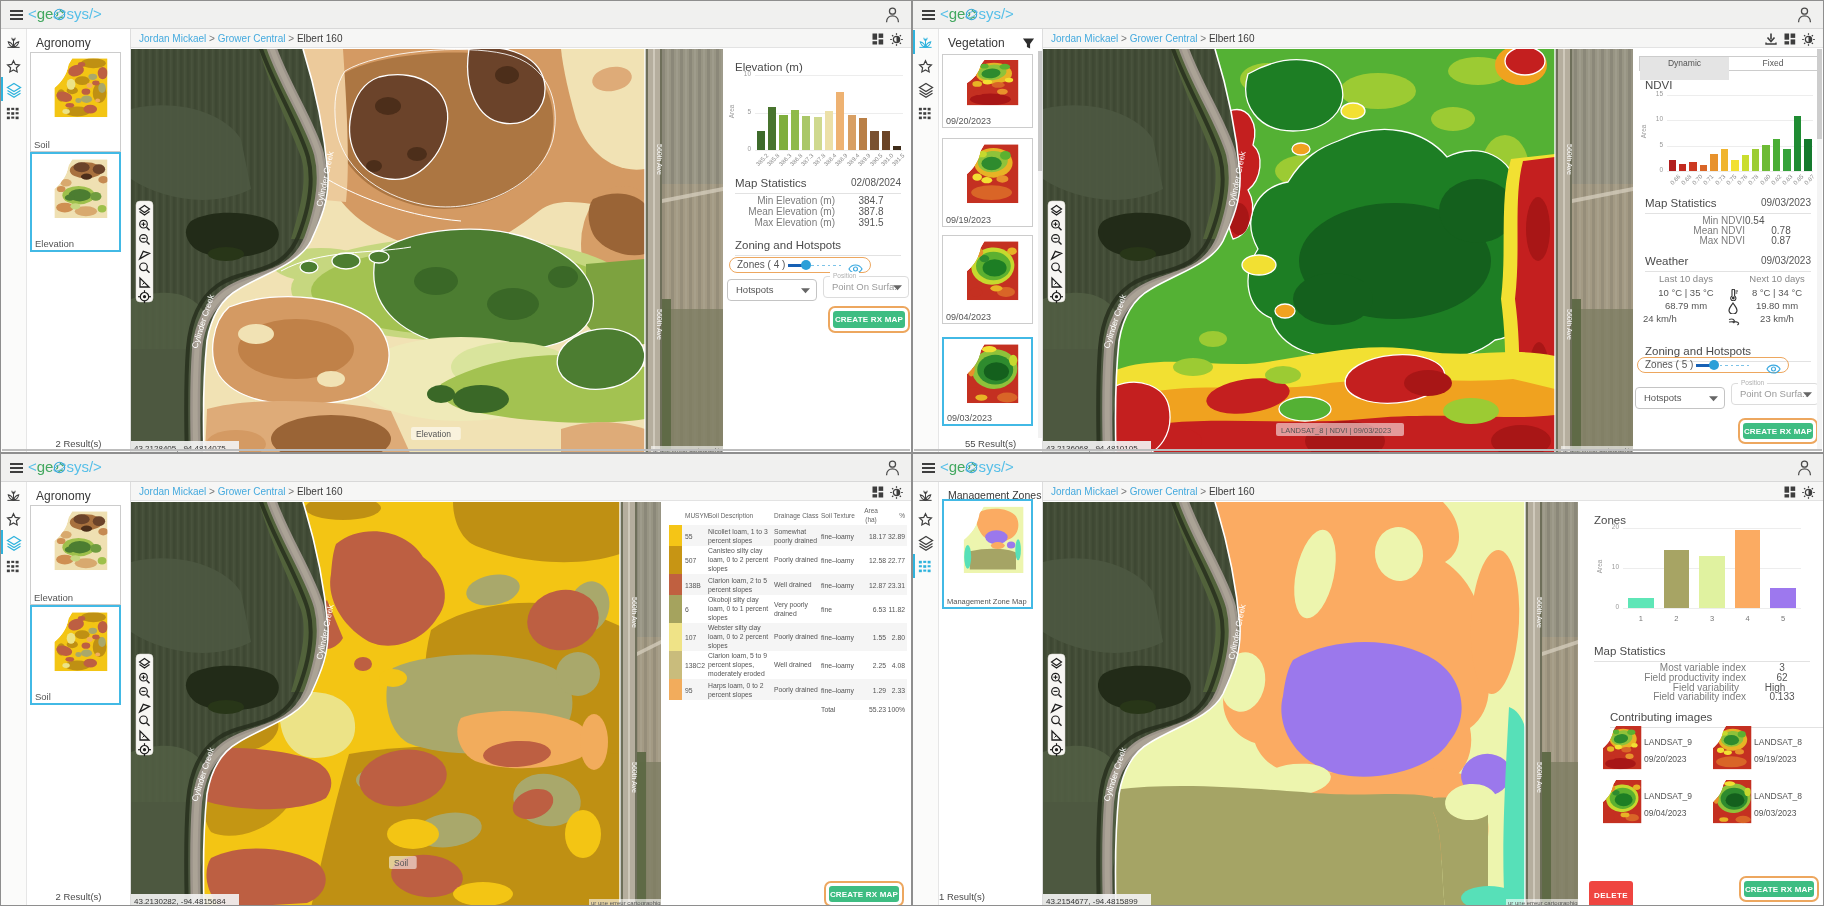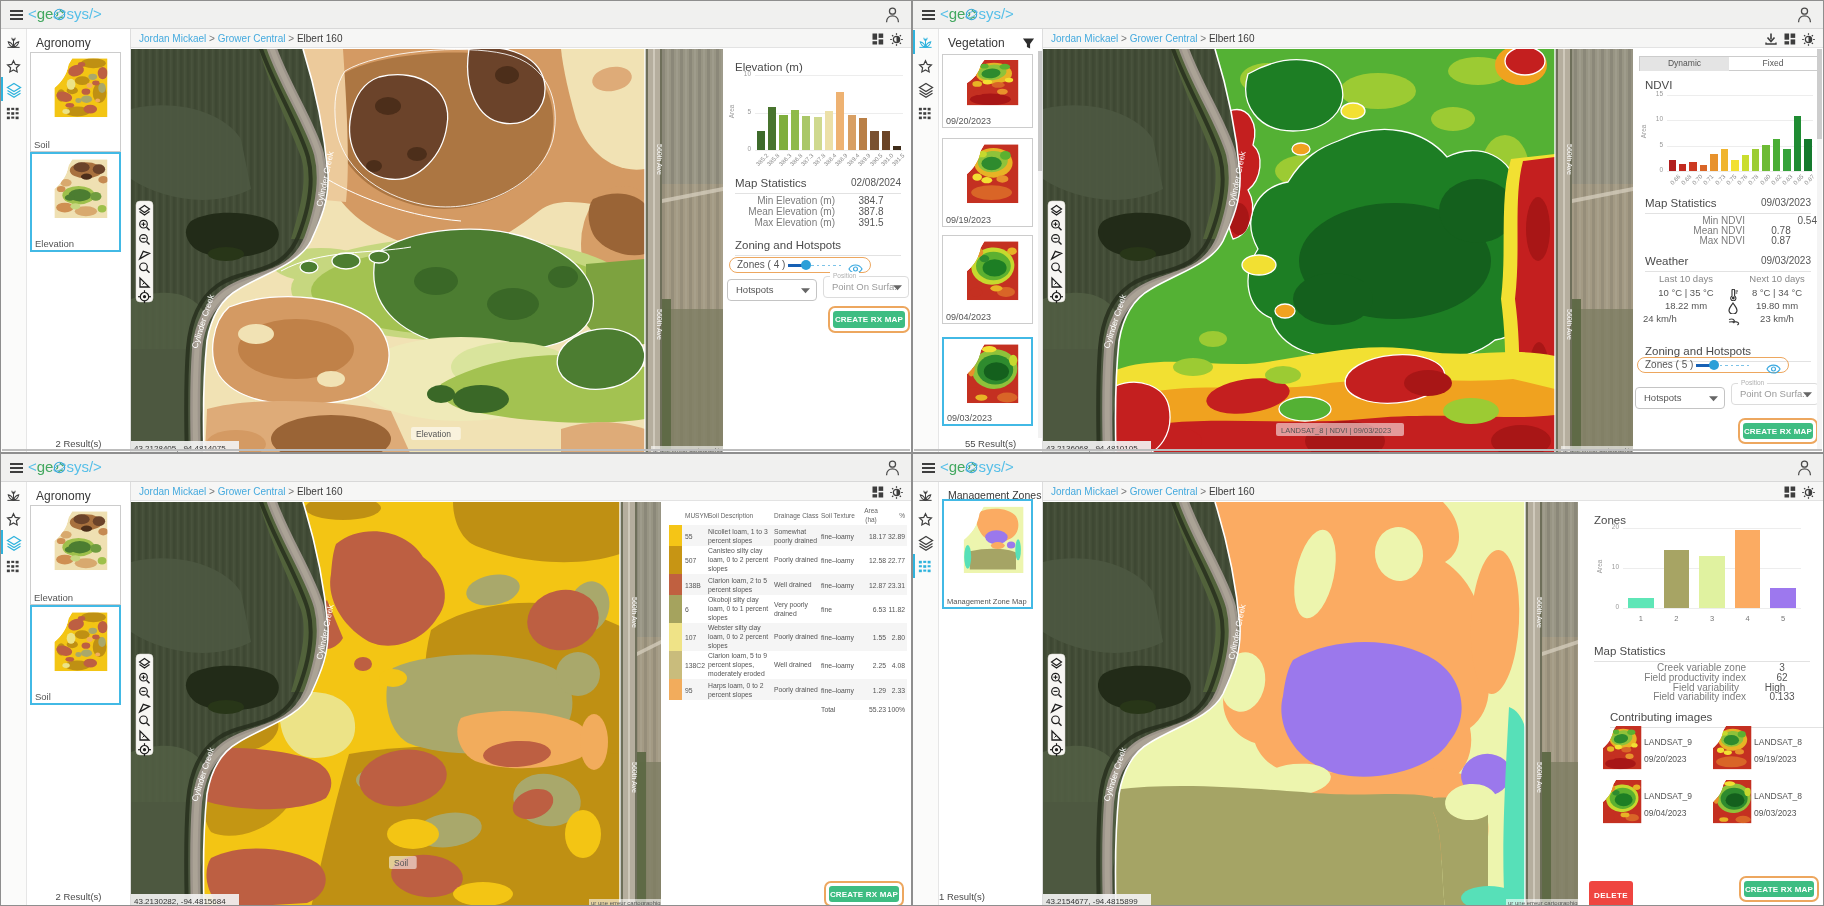--- a/index.html
+++ b/index.html
@@ -663,21 +663,21 @@
         </g>
         <rect x="233" y="374" width="128" height="13" rx="2" fill="#fff" opacity="0.55"></rect>
         <text x="238" y="383.5" font-size="7.5" fill="#555" font-family="Liberation Sans, sans-serif">LANDSAT_8  |  NDVI  |  09/03/2023</text>
         <rect x="0" y="392" width="108" height="13" fill="#f2f2f2" opacity="0.92"></rect>
         <text x="3" y="401.5" font-size="8" fill="#333" font-family="Liberation Sans, sans-serif">43.2136068, -94.4810105</text>
         <rect x="518" y="397" width="72" height="8" fill="#fff" opacity="0.6"></rect>
         <text x="520" y="403" font-size="6" fill="#555" font-family="Liberation Sans, sans-serif">ur une erreur cartographique</text>
       </svg></div>
     <div class="rp" style="left:720px;width:192px">
       <div style="position:absolute;left:6px;top:7px;width:178px;height:13px;border:1px solid #ccc;background:#fff">
-        <div style="position:absolute;left:0;top:0;width:89px;height:14px;background:#e4e4e4;font-size:8.5px;color:#555;text-align:center;line-height:13px">Dynamic</div>
+        <div style="position:absolute;left:0;top:0;width:89px;height:23px;background:#e4e4e4;font-size:8.5px;color:#555;text-align:center;line-height:13px">Dynamic</div>
         <div style="position:absolute;left:89px;top:0;width:88px;height:13px;font-size:8.5px;color:#555;text-align:center;line-height:13px">Fixed</div>
       </div>
       <div style="position:absolute;left:12px;top:30px;font-size:11.5px;color:#4a4a4a">NDVI</div>
       <div style="position:absolute;left:34px;top:122px;width:146px;border-top:1px solid #ededed"></div>
       <div style="position:absolute;left:12px;top:117px;width:18px;text-align:right;font-size:6.5px;color:#999">0</div>
       <div style="position:absolute;left:34px;top:96.7px;width:146px;border-top:1px solid #ededed"></div>
       <div style="position:absolute;left:12px;top:91.7px;width:18px;text-align:right;font-size:6.5px;color:#999">5</div>
       <div style="position:absolute;left:34px;top:71.3px;width:146px;border-top:1px solid #ededed"></div>
       <div style="position:absolute;left:12px;top:66.3px;width:18px;text-align:right;font-size:6.5px;color:#999">10</div>
       <div style="position:absolute;left:34px;top:46px;width:146px;border-top:1px solid #ededed"></div>
@@ -710,21 +710,21 @@
       <div style="position:absolute;left:137.9px;top:132px;width:24px;font-size:6px;color:#888;transform:rotate(-45deg);text-align:right">0.83</div>
       <div style="position:absolute;left:149.2px;top:132px;width:24px;font-size:6px;color:#888;transform:rotate(-45deg);text-align:right">0.85</div>
       <div style="position:absolute;left:160.4px;top:132px;width:24px;font-size:6px;color:#888;transform:rotate(-45deg);text-align:right">0.87</div>
       <div style="position:absolute;left:12px;top:148px;width:172px;height:14px">
         <div style="position:absolute;left:0;top:0;font-size:11.5px;color:#4a4a4a">Map Statistics</div>
         <div style="position:absolute;right:6px;top:0;font-size:10px;color:#555">09/03/2023</div>
         <div style="position:absolute;left:0;right:6px;top:16px;border-top:1px solid #e2e2e2"></div>
       </div>
       <div style="position:absolute;left:6px;top:166px;width:178px;font-size:10px;color:#7c7c7c;display:flex">
         <div style="flex:1;text-align:right">Min NDVI</div>
-        <div style="width:72px;text-align:right;color:#555">0.54</div>
+        <div style="width:72px;text-align:left;color:#555">0.54</div>
       </div>
       <div style="position:absolute;left:6px;top:176px;width:178px;font-size:10px;color:#7c7c7c;display:flex">
         <div style="flex:1;text-align:right">Mean NDVI</div>
         <div style="width:72px;text-align:center;color:#555">0.78</div>
       </div>
       <div style="position:absolute;left:6px;top:186px;width:178px;font-size:10px;color:#7c7c7c;display:flex">
         <div style="flex:1;text-align:right">Max NDVI</div>
         <div style="width:72px;text-align:center;color:#555">0.87</div>
       </div>
       <div style="position:absolute;left:12px;top:206px;width:172px;height:14px">
@@ -735,21 +735,21 @@
       <div style="position:absolute;left:10px;top:224px;width:86px;text-align:center;font-size:9.5px;color:#888">Last 10 days</div>
       <div style="position:absolute;left:104px;top:224px;width:80px;text-align:center;font-size:9.5px;color:#888">Next 10 days</div>
       <div style="position:absolute;left:10px;top:238px;width:86px;text-align:center;font-size:9.5px;color:#555">10 °C | 35 °C</div>
       <div style="position:absolute;left:95px;top:238px;width:14px"><svg width="10" height="12" viewBox="0 0 10 12">
           <path d="M4,1.5 a1.3,1.3 0 0 1 2.6,0 V7 a2.6,2.6 0 1 1 -2.6,0 Z" fill="none" stroke="#333" stroke-width="1.1"></path>
           <circle cx="5.3" cy="9" r="1.4" fill="#333"></circle>
           <line x1="7.5" y1="2" x2="10" y2="2" stroke="#333"></line>
           <line x1="7.5" y1="4" x2="9.3" y2="4" stroke="#333"></line>
         </svg></div>
       <div style="position:absolute;left:104px;top:238px;width:80px;text-align:center;font-size:9.5px;color:#555">8 °C | 34 °C</div>
-      <div style="position:absolute;left:10px;top:251px;width:86px;text-align:center;font-size:9.5px;color:#555">18.22 mm</div>
+      <div style="position:absolute;left:10px;top:251px;width:86px;text-align:center;font-size:9.5px;color:#555">68.79 mm</div>
       <div style="position:absolute;left:95px;top:251px;width:14px"><svg width="10" height="12" viewBox="0 0 10 12">
           <path d="M5,1 C7,4 9,6 9,8.2 A4,4 0 0 1 1,8.2 C1,6 3,4 5,1 Z" fill="none" stroke="#333" stroke-width="1.2"></path>
         </svg></div>
       <div style="position:absolute;left:104px;top:251px;width:80px;text-align:center;font-size:9.5px;color:#555">19.80 mm</div>
       <div style="position:absolute;left:10px;top:264px;width:86px;font-size:9.5px;color:#555">24 km/h</div>
       <div style="position:absolute;left:95px;top:264px;width:14px"><svg width="12" height="11" viewBox="0 0 12 11">
           <g stroke="#444" stroke-width="1.2" fill="none">
             <path d="M1,3.5 C4,2.5 6,3.5 6.5,5 C7,6.5 5.5,7 4.8,6.2"></path>
             <path d="M1,6 C5,5.5 8.5,5.5 10,6.5 C11.2,7.4 10.4,9 9.2,8.6"></path>
           </g>
@@ -1347,21 +1347,21 @@
       <div style="position:absolute;left:50.8px;top:112px;width:24px;font-size:7.5px;color:#777;text-align:center">1</div>
       <div style="position:absolute;left:86.4px;top:112px;width:24px;font-size:7.5px;color:#777;text-align:center">2</div>
       <div style="position:absolute;left:122px;top:112px;width:24px;font-size:7.5px;color:#777;text-align:center">3</div>
       <div style="position:absolute;left:157.6px;top:112px;width:24px;font-size:7.5px;color:#777;text-align:center">4</div>
       <div style="position:absolute;left:193.2px;top:112px;width:24px;font-size:7.5px;color:#777;text-align:center">5</div>
       <div style="position:absolute;left:16px;top:143px;width:222px;height:14px">
         <div style="position:absolute;left:0;top:0;font-size:11.5px;color:#4a4a4a">Map Statistics</div>
         <div style="position:absolute;left:0;right:6px;top:16px;border-top:1px solid #e2e2e2"></div>
       </div>
       <div style="position:absolute;left:10px;top:160px;width:230px;font-size:10px;color:#7c7c7c;display:flex">
-        <div style="flex:1;text-align:right">Creek variable zone</div>
+        <div style="flex:1;text-align:right">Most variable index</div>
         <div style="width:72px;text-align:center;color:#555">3</div>
       </div>
       <div style="position:absolute;left:10px;top:170px;width:230px;font-size:10px;color:#7c7c7c;display:flex">
         <div style="flex:1;text-align:right">Field productivity index</div>
         <div style="width:72px;text-align:center;color:#555">62</div>
       </div>
       <div style="position:absolute;left:3px;top:180px;width:230px;font-size:10px;color:#7c7c7c;display:flex">
         <div style="flex:1;text-align:right">Field variability</div>
         <div style="width:72px;text-align:center;color:#555">High</div>
       </div>

